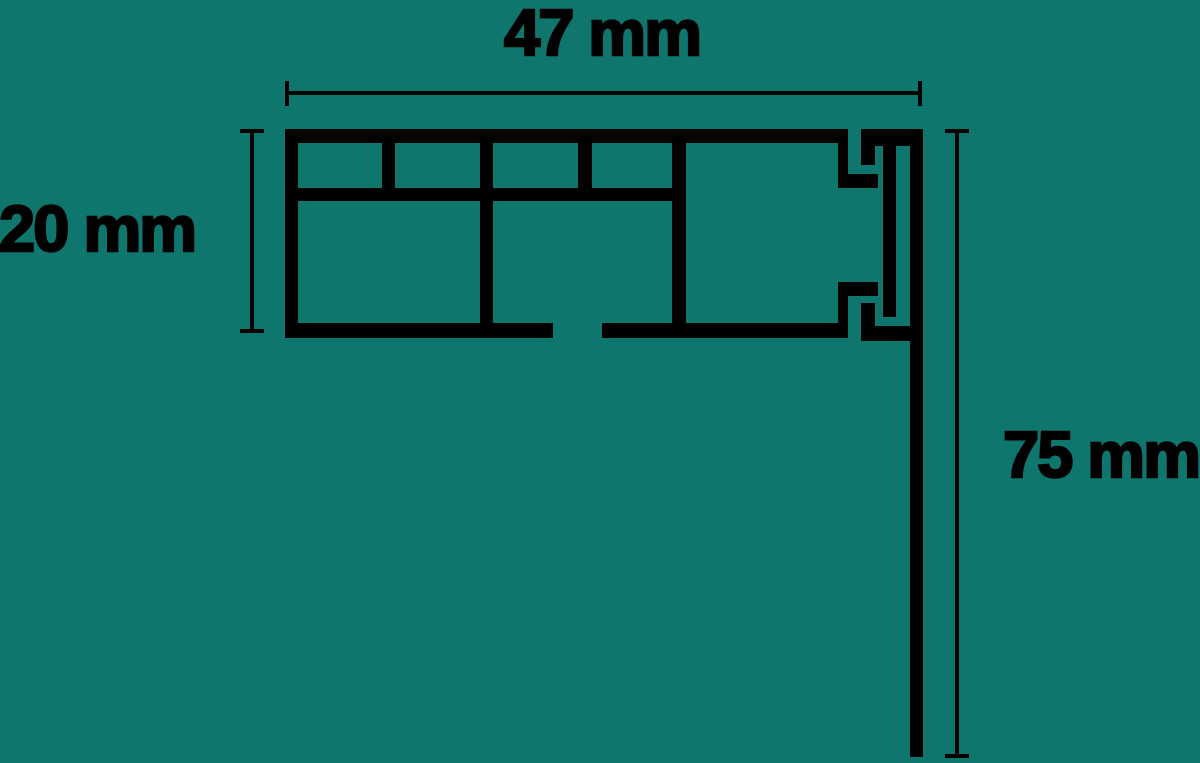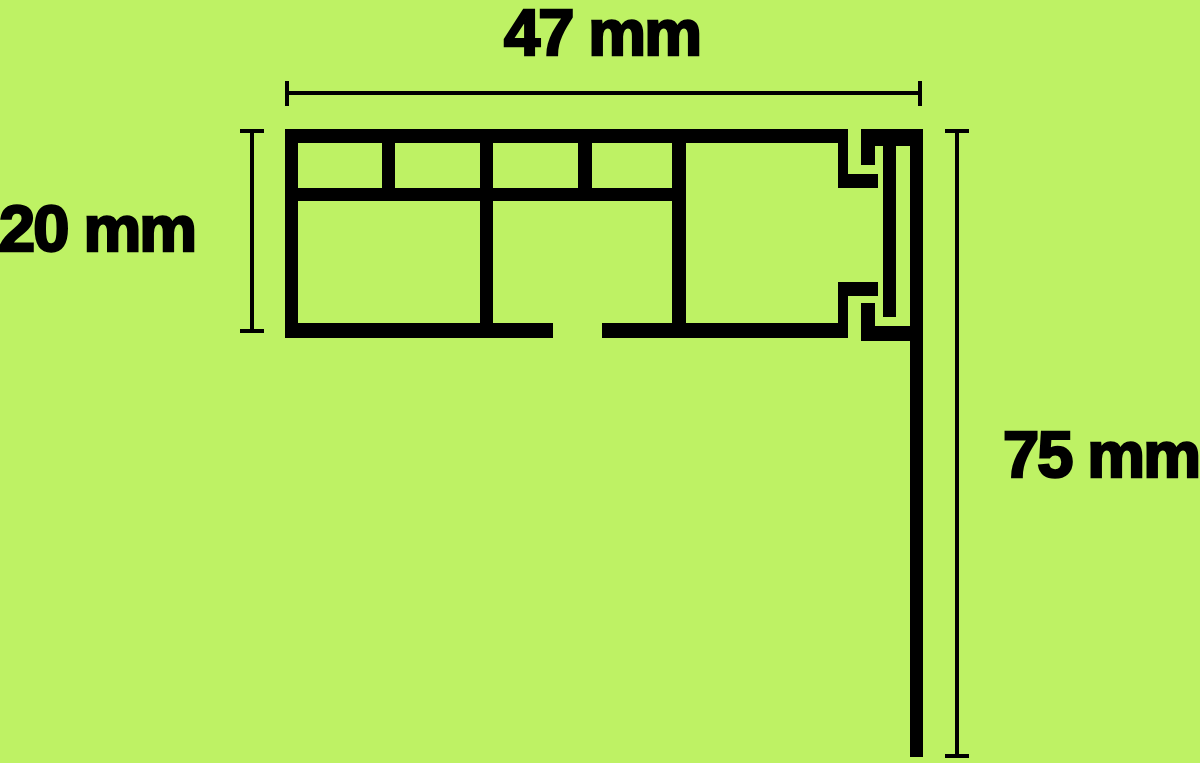--- a/index.html
+++ b/index.html
@@ -4,21 +4,21 @@
 <style>
   html, body {
     margin: 0;
     padding: 0;
     background: #ffffff;
   }
   .canvas {
     position: relative;
     width: 1200px;
     height: 763px;
-    background: #bef264;
+    background: #0f766e;
     overflow: hidden;
     font-family: "Liberation Sans", "DejaVu Sans", sans-serif;
   }
   svg { display: block; }
   .dim-label {
     font-family: "Liberation Sans", "DejaVu Sans", sans-serif;
     font-weight: bold;
     font-size: 65px;
     letter-spacing: -2px;
     paint-order: stroke;

